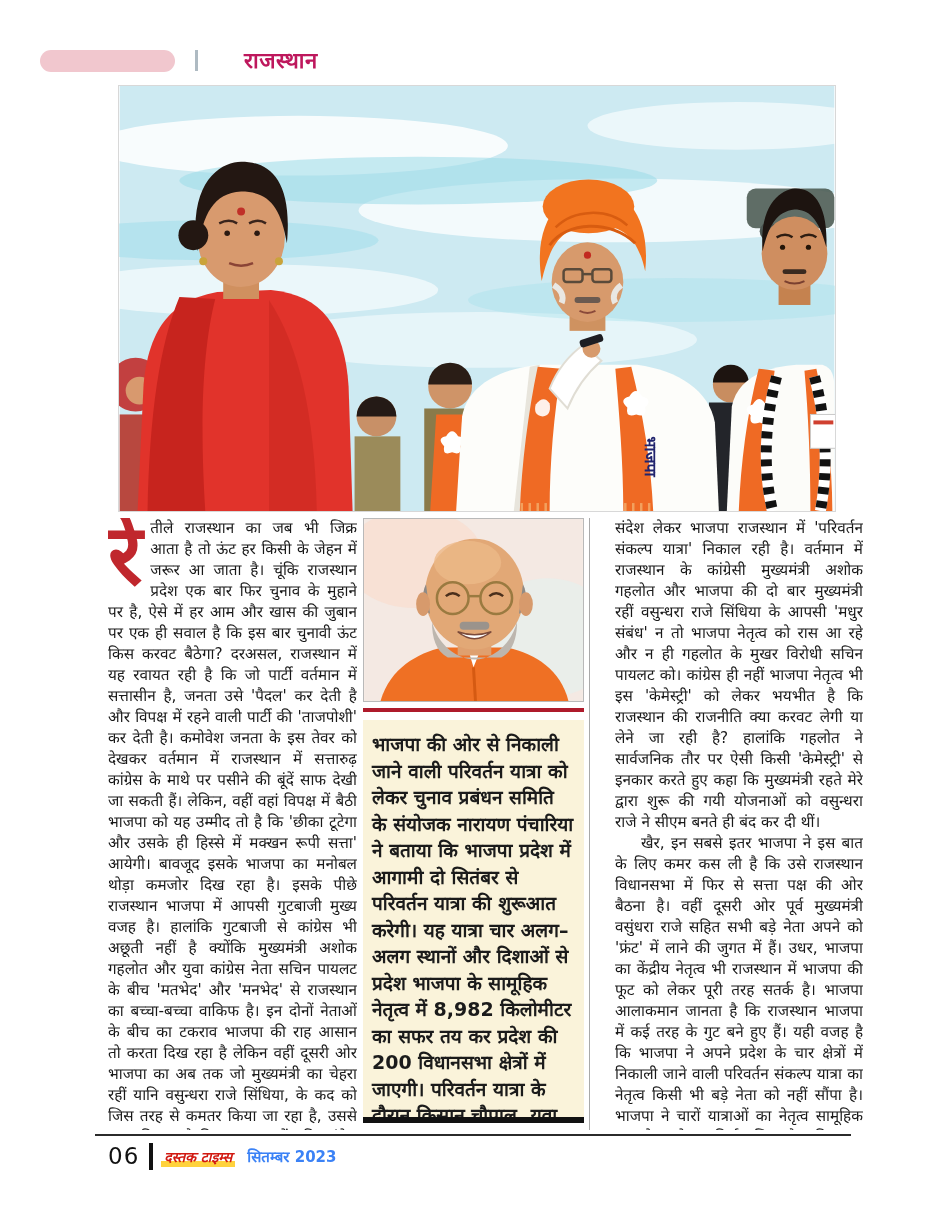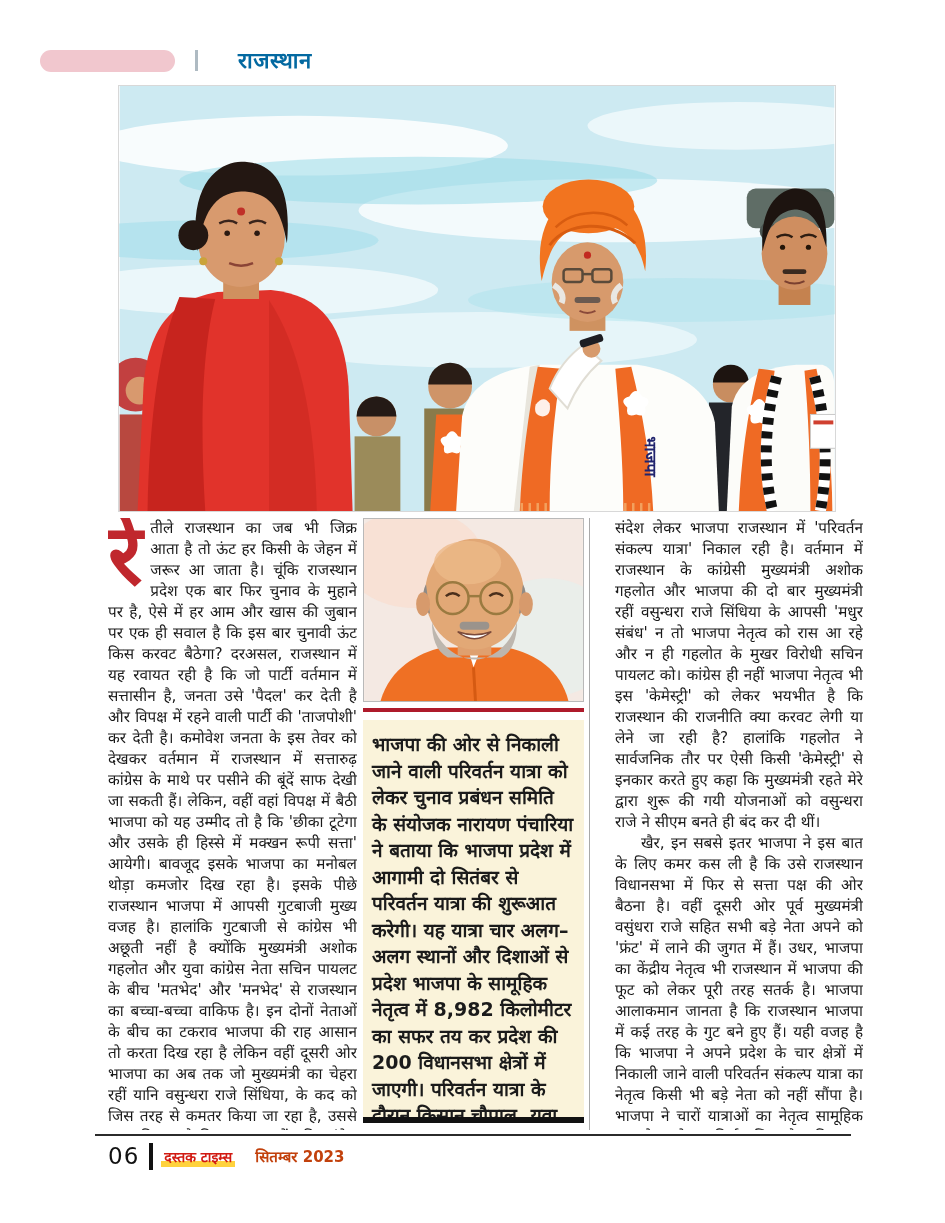--- a/index.html
+++ b/index.html
@@ -3,22 +3,22 @@
 <meta charset="utf-8">
 <style>
   * { margin:0; padding:0; box-sizing:border-box; }
   body { background:#ffffff; font-family:"DejaVu Sans", sans-serif; }
   .page { position:relative; width:945px; height:1223px; background:#fff; overflow:hidden; }
 
   
   .hdr-pill { position:absolute; left:40px; top:50px; width:135px; height:22px;
               background:#f1c7ce; border-radius:11px; }
   .hdr-sep  { position:absolute; left:195px; top:50px; width:3px; height:21px; background:#aebac2; }
-  .hdr-title{ position:absolute; left:238px; top:44px; font-size:22px; font-weight:bold;
-              color:#0369a1; letter-spacing:.5px; }
+  .hdr-title{ position:absolute; left:244px; top:44px; font-size:22px; font-weight:bold;
+              color:#be185d; letter-spacing:.5px; }
 
   
   .main-photo { position:absolute; left:118px; top:85px; width:718px; height:427px;
                 border:1px solid #d8d8d8; }
   .main-photo svg { display:block; }
 
   
   .col { position:absolute; top:518px; font-size:15.3px; line-height:21px;
          color:#191919; text-align:justify; overflow:hidden; }
   .col-1 { left:108px; width:249px; height:612px; }
@@ -37,22 +37,22 @@
                text-align:left; }
 
   .vdivider { position:absolute; left:589px; top:518px; width:1px; height:612px; background:#a9a9a9; }
 
   
   .foot-rule { position:absolute; left:95px; top:1134px; width:756px; height:2px; background:#2b2b2b; }
   .footer { position:absolute; left:108px; top:1141px; height:30px; display:flex; align-items:center; }
   .page-num { font-size:23px; font-weight:normal; color:#111; letter-spacing:1px; }
   .foot-bar { width:4px; height:27px; background:#111; margin:0 8px 0 10px; }
   .mag-logo { font-size:14px; font-weight:bold; color:#d11a12; padding:1px 3px;
-              background:linear-gradient(to top, #ffd23d 30%, rgba(255,210,61,0) 30%); }
-  .issue-date { font-size:15px; font-weight:bold; color:#c2410c; margin-left:20px; }
+              background:linear-gradient(to top, #ffd23d 30%, rgba(255,210,61,0) 30%);font-style:italic; }
+  .issue-date { font-size:15px; font-weight:bold; color:#3b82f6; margin-left:12px; }
 </style>
 </head>
 <body>
 
 <div class="page">
 
   <div class="hdr-pill"></div>
   <div class="hdr-sep"></div>
   <div class="hdr-title">राजस्थान</div>
 

